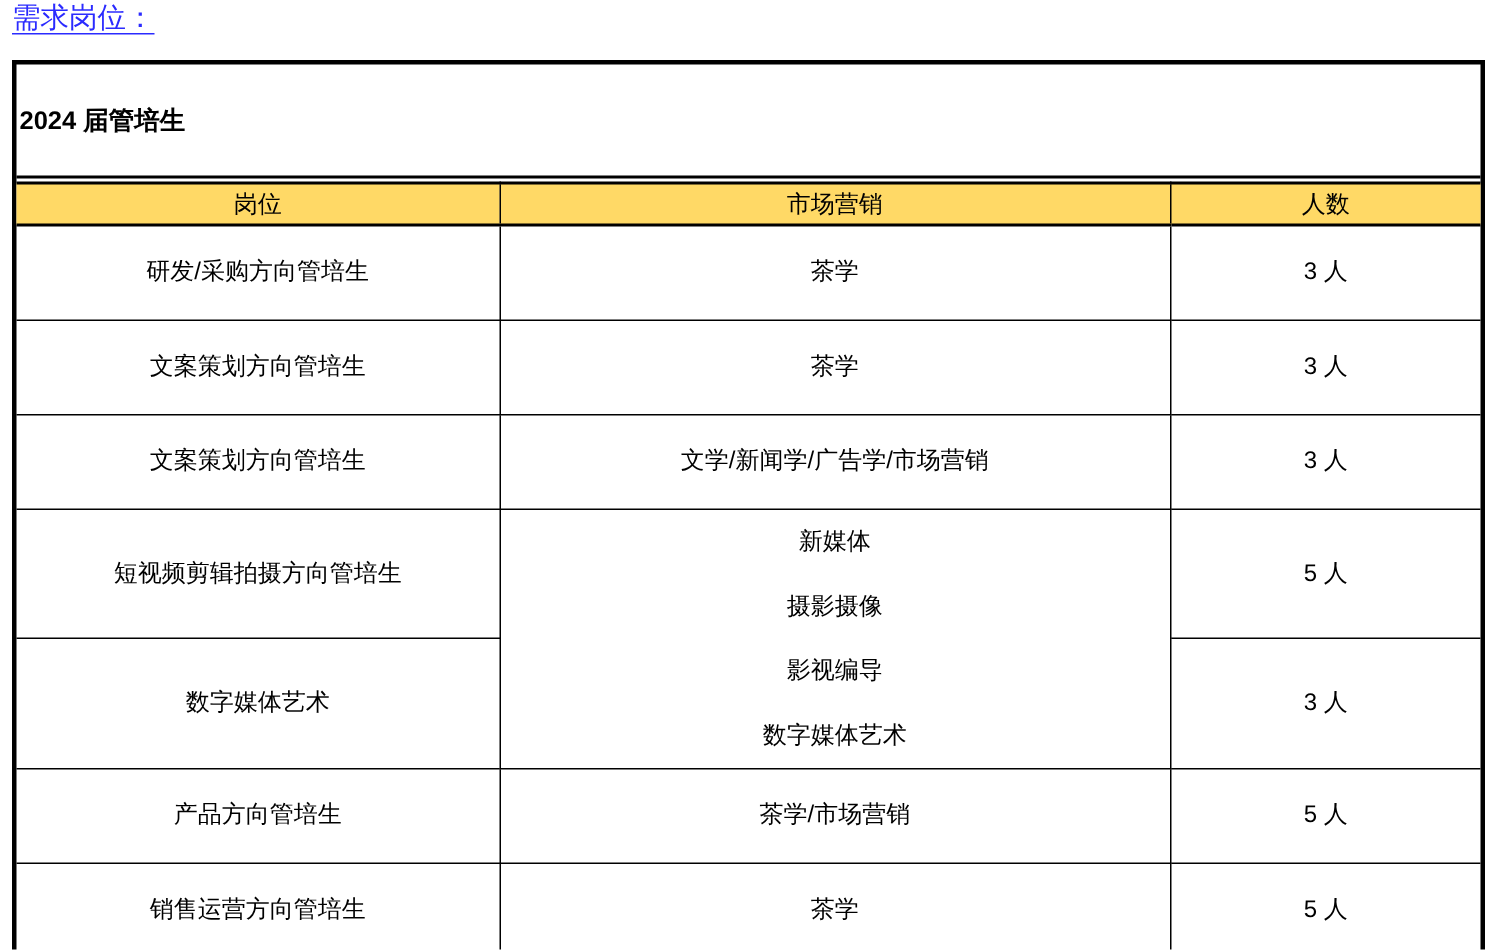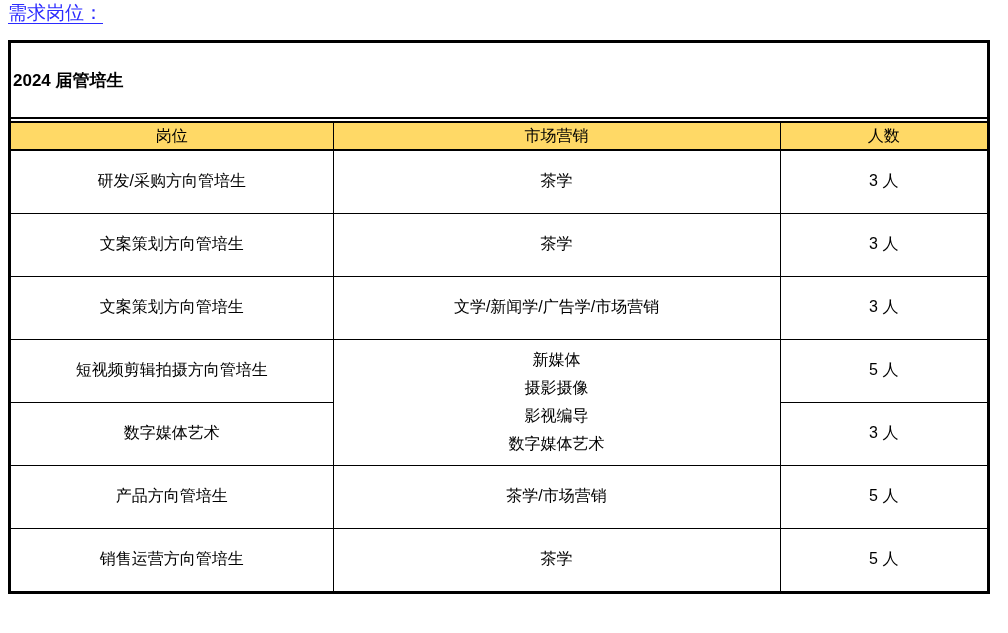--- a/index.html
+++ b/index.html
@@ -68,21 +68,21 @@
     text-align:center;
     vertical-align:middle;
     font-size:16px;
     padding:0 4px;
   }
   th:first-child,td:first-child{border-left:none;}
   th:last-child,td:last-child{border-right:none;}
   tbody tr:last-child td{border-bottom:none;margin-left:20px;}
   td.merged{
     white-space:pre-line;
-    line-height:28px;
+    line-height:43px;
   }
 </style>
 </head>
 <body>
 
 <div class="page">
 
   <span class="heading">需求岗位：</span>
 
   <div class="table-wrap">

